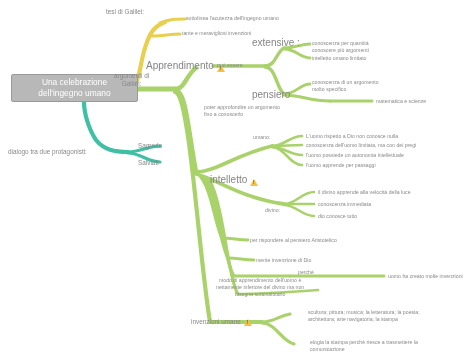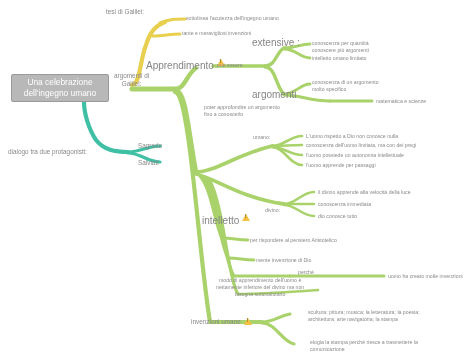--- a/index.html
+++ b/index.html
@@ -11,21 +11,21 @@
     position:relative;
   }
   #canvas{position:absolute;left:0;top:0;width:474px;height:363px;}
   svg.links{position:absolute;left:0;top:0;width:474px;height:363px;pointer-events:none;}
 
   .node{position:absolute;color:#7a7a7a;font-size:5.4px;line-height:1.32;white-space:pre-line;}
 
   
   #root{
     position:absolute;
-    left:11px;top:74px;width:98px;height:28px;
+    left:11px;top:74px;width:127px;height:28px;
     background:#b8b8b8;
     border:1px solid #9a9a9a;
     border-radius:2px;
     display:flex;align-items:center;justify-content:center;
     text-align:center;
     color:#ffffff;
     font-size:8.4px;
     line-height:1.28;
     box-sizing:border-box;
     white-space:pre-line;
@@ -47,21 +47,21 @@
   }
   .warn::after{
     content:"!";
     position:absolute;
     left:-1.3px;top:1.4px;
     font-size:4.6px;
     color:#6b5200;
     font-weight:bold;
     line-height:1;
   }
-  .withwarn{display:inline-flex;align-items:flex-start;}
+  .withwarn{display:inline-flex;align-items:flex-end;}
 </style>
 </head>
 <body>
 
 <div id="canvas">
 
   <svg class="links" viewBox="0 0 474 363">
     <g fill="none" stroke-linecap="round" stroke-linejoin="round">
 
       <path d="M132 85 C 140 85, 140 60, 146 45 C 150 32, 155 26, 165 22" stroke="#e8cf4e" stroke-width="4.2"></path>
@@ -132,28 +132,28 @@
     <span class="big">Apprendimento</span>
     <span class="warn"></span>
   </div>
   <div class="node sm" style="left:217px;top:62px;">può essere</div>
 
   <div class="node big" style="left:252px;top:36px;">extensive :</div>
   <div class="node sm" style="left:312px;top:40px;">conoscenza per quantità
 conoscere più argomenti</div>
   <div class="node sm" style="left:312px;top:55px;">intelletto umano limitato</div>
 
-  <div class="node big" style="left:252px;top:88px;">argomenti</div>
+  <div class="node big" style="left:252px;top:88px;">pensiero</div>
   <div class="node sm" style="left:312px;top:79px;">conoscenza di un argomento
 molto specifico</div>
   <div class="node sm" style="left:376px;top:98px;">matematica e scienze</div>
   <div class="node sm" style="left:204px;top:104px;">poter approfondire un argomento
 fino a conoscerlo</div>
 
-  <div class="node withwarn" style="left:202px;top:173px;margin-top:41px;">
+  <div class="node withwarn" style="left:210px;top:173px;">
     <span class="big">intelletto</span>
     <span class="warn"></span>
   </div>
 
   <div class="node sm" style="left:253px;top:134px;">umano:</div>
   <div class="node sm" style="left:306px;top:133px;">L'uomo rispetto a Dio non conosce nulla</div>
   <div class="node sm" style="left:306px;top:142px;">conoscenza dell'uomo limitata, ma con dei pregi</div>
   <div class="node sm" style="left:306px;top:152px;">l'uomo possiede un autonomia intellettuale</div>
   <div class="node sm" style="left:306px;top:162px;">l'uomo apprende per passaggi</div>
 

